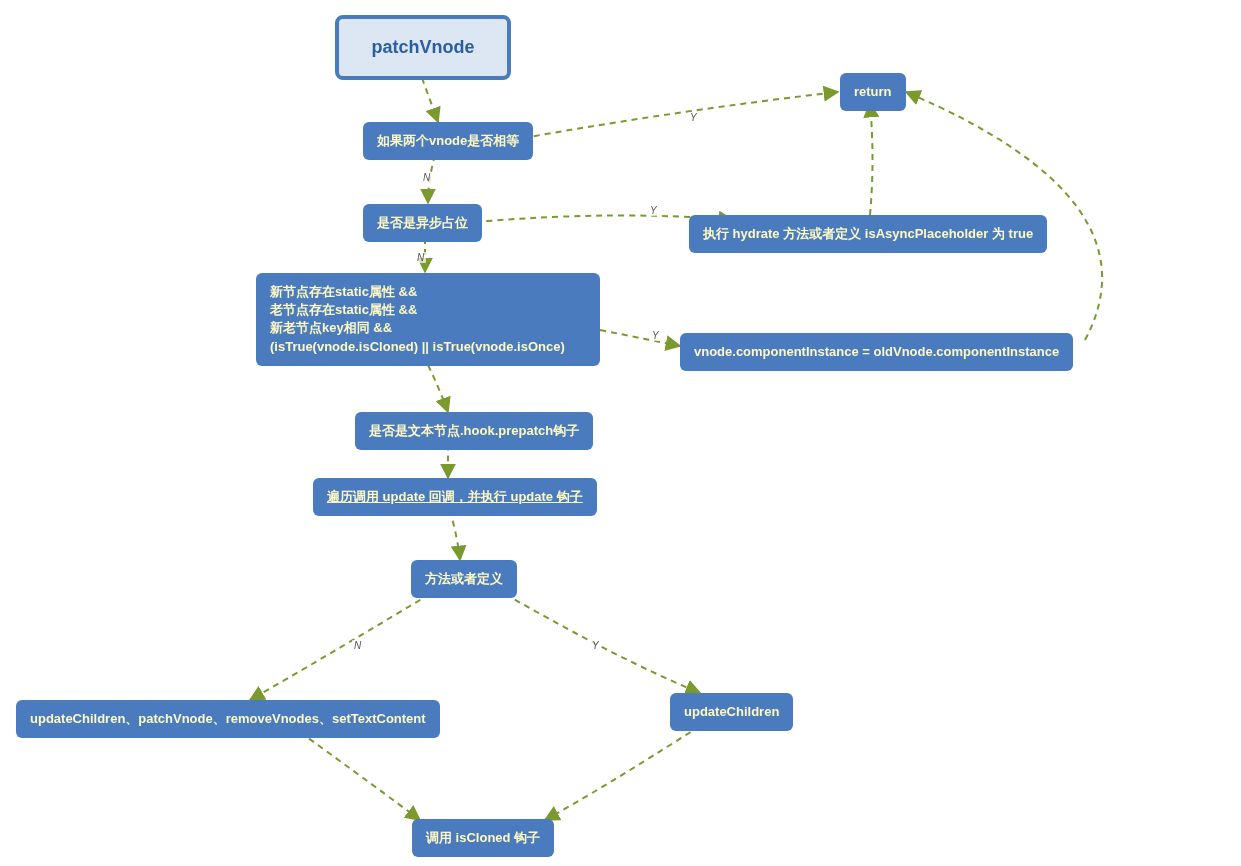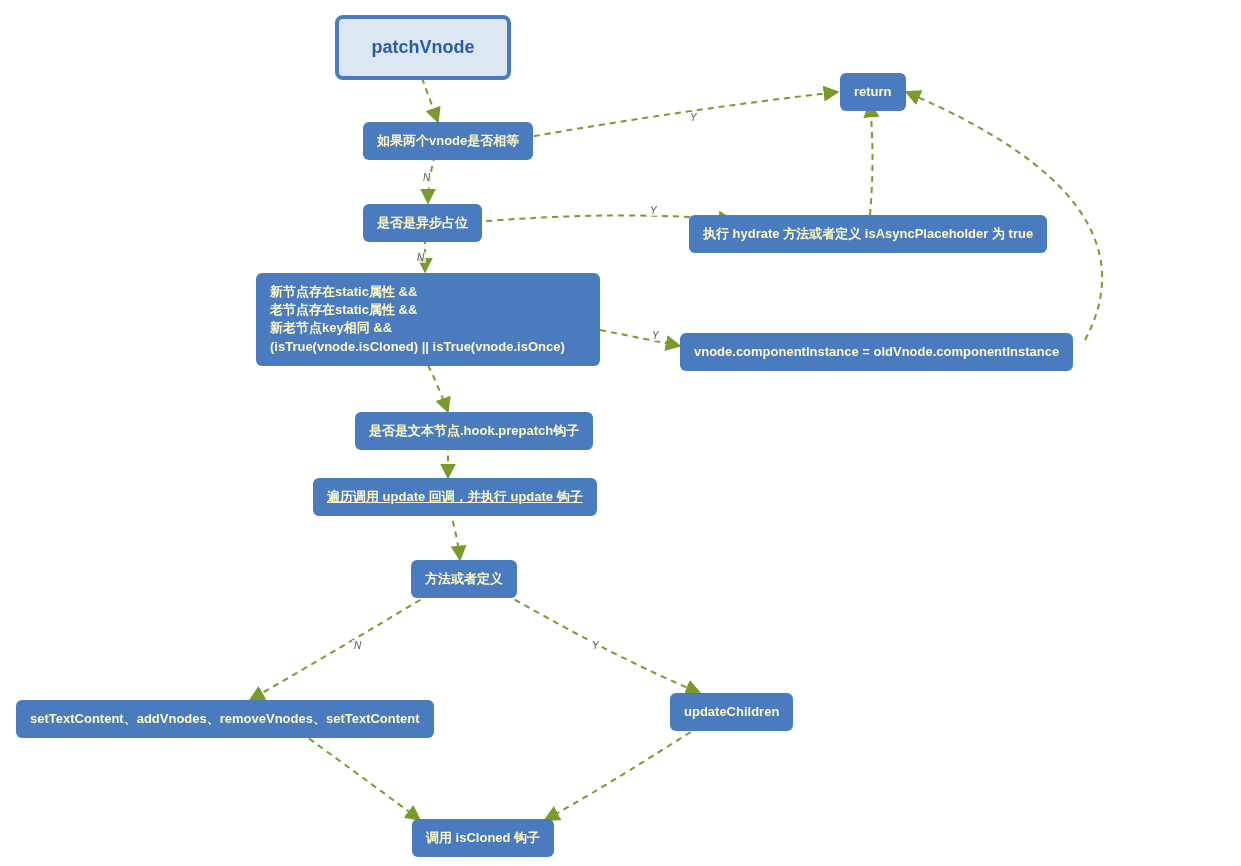--- a/index.html
+++ b/index.html
@@ -108,21 +108,21 @@
 老节点存在static属性 &amp;&amp;
 新老节点key相同 &amp;&amp;
 (isTrue(vnode.isCloned) || isTrue(vnode.isOnce)</div>
 
 <div class="node" style="left:355px; top:412px;">是否是文本节点.hook.prepatch钩子</div>
 
 <div class="node" style="left:313px; top:478px;text-decoration:underline;">遍历调用 update 回调，并执行 update 钩子</div>
 
 <div class="node" style="left:411px; top:560px;">方法或者定义</div>
 
-<div class="node" style="left:16px; top:700px;">setTextContent、addVnodes、removeVnodes、setTextContent</div>
+<div class="node" style="left:16px; top:700px;">updateChildren、patchVnode、removeVnodes、setTextContent</div>
 
 <div class="node" style="left:670px; top:693px;">updateChildren</div>
 
 <div class="node" style="left:412px; top:819px;">调用 isCloned 钩子</div>
 
 <div class="node" style="left:840px; top:73px;">return</div>
 
 <div class="node" style="left:689px; top:215px;">执行 hydrate 方法或者定义 isAsyncPlaceholder 为 true</div>
 
 <div class="node" style="left:680px; top:333px;">vnode.componentInstance = oldVnode.componentInstance</div>

